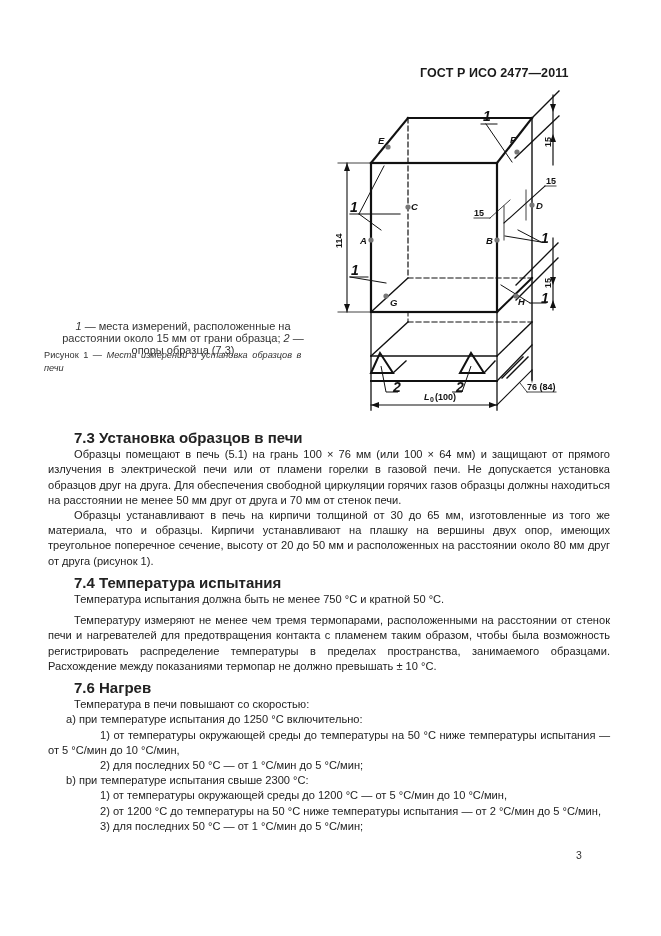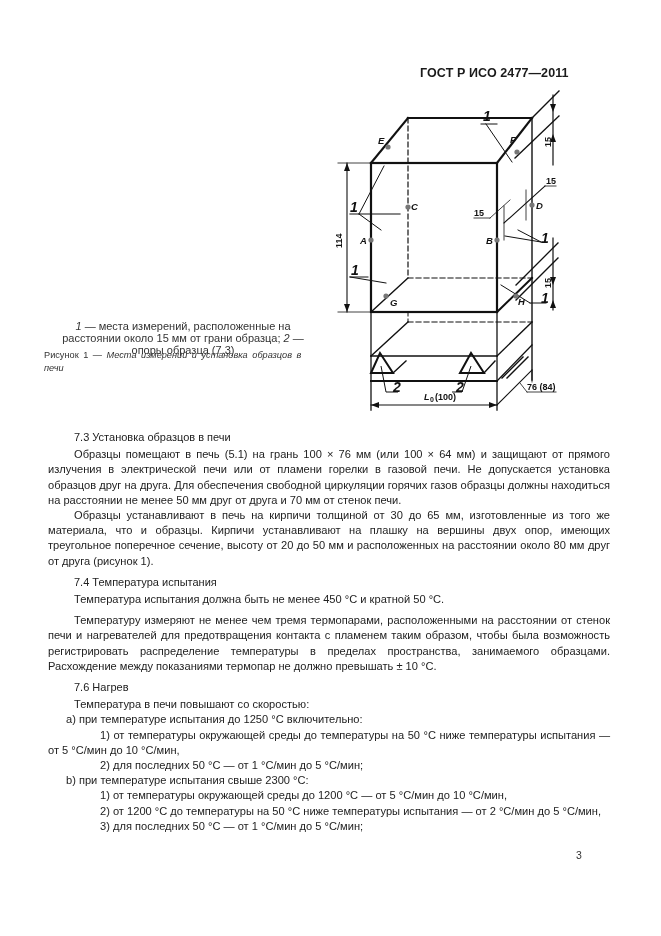--- a/index.html
+++ b/index.html
@@ -6,21 +6,21 @@
   body { width: 661px; height: 936px; position: relative; overflow: hidden;
          font-family: "Liberation Sans", sans-serif; color: #1a1a1a; }
   .abs { position: absolute; }
   .header { left: 420px; top: 66px; font-size: 12.5px; font-weight: bold; letter-spacing: 0.1px; }
   .figure { left: 320px; top: 88px; width: 341px; height: 330px; }
   .legend { left: 48px; top: 320px; width: 270px; font-size: 11px; color: #333; text-align: center; line-height: 12px; }
   .legend .ital { font-style: italic; }
   .fig-caption { left: 44px; top: 349px; width: 270px; font-size: 9.2px; color: #333; line-height: 13px; word-spacing: 2px; }
   .fig-caption .ital { font-style: italic; }
   .content { left: 48px; top: 430px; width: 562px; font-size: 11.1px; line-height: 15.2px; color: #222; }
-  .h { font-weight: normal; margin: 0 0 2px 26px; font-size: 11px; }
+  .h { font-weight: bold; margin: 0 0 2px 26px; font-size: 15px; }
   .p { text-indent: 26px; text-align: justify; margin: 0; }
   .gap { height: 6px; }
   .li-a { margin-left: 18px; }
   .li-1 { padding-left: 52px; text-align: justify; }
   .li-1w { text-indent: 52px; text-align: justify; }
   .pagenum { left: 576px; top: 849px; font-size: 10.5px; color: #333; }
   svg text { font-family: "Liberation Sans", sans-serif; }
 </style>
 </head>
 <body>
@@ -171,21 +171,21 @@
 <div class="abs fig-caption">
   <span>Рисунок 1 — </span><span class="ital">Места измерений и установка образцов в печи</span>
 </div>
 
 <div class="abs content">
   <div class="h">7.3  Установка образцов в печи</div>
   <p class="p">Образцы помещают в печь (5.1) на грань 100 × 76 мм (или 100 × 64 мм) и защищают от прямого излучения в электрической печи или от пламени горелки в газовой печи. Не допускается установка образцов друг на друга. Для обеспечения свободной циркуляции горячих газов образцы должны находиться на расстоянии не менее 50 мм друг от друга и 70 мм от стенок печи.</p>
   <p class="p">Образцы устанавливают в печь на кирпичи толщиной от 30 до 65 мм, изготовленные из того же материала, что и образцы. Кирпичи устанавливают на плашку на вершины двух опор, имеющих треугольное поперечное сечение, высоту от 20 до 50 мм и расположенных на расстоянии около 80 мм друг от друга (рисунок 1).</p>
   <div class="gap"></div>
   <div class="h">7.4  Температура испытания</div>
-  <p class="p">Температура испытания должна быть не менее 450 °С и кратной 50 °С.</p>
+  <p class="p">Температура испытания должна быть не менее 750 °С и кратной 50 °С.</p>
   <div class="gap"></div>
   <p class="p">Температуру измеряют не менее чем тремя термопарами, расположенными на расстоянии от стенок печи и нагревателей для предотвращения контакта с пламенем таким образом, чтобы была возможность регистрировать распределение температуры в пределах пространства, занимаемого образцами. Расхождение между показаниями термопар не должно превышать ± 10 °С.</p>
   <div class="gap"></div>
   <div class="h">7.6  Нагрев</div>
   <p class="p">Температура в печи повышают со скоростью:</p>
   <div class="li-a">а)  при температуре испытания до 1250 °С включительно:</div>
   <div class="li-1w">1)  от температуры окружающей среды до температуры на 50 °С ниже температуры испытания — от 5 °С/мин до 10 °С/мин,</div>
   <div class="li-1">2)  для последних 50 °С — от 1 °С/мин до 5 °С/мин;</div>
   <div class="li-a">b)  при температуре испытания свыше 2300 °С:</div>
   <div class="li-1">1)  от температуры окружающей среды до 1200 °С — от 5 °С/мин до 10 °С/мин,</div>

